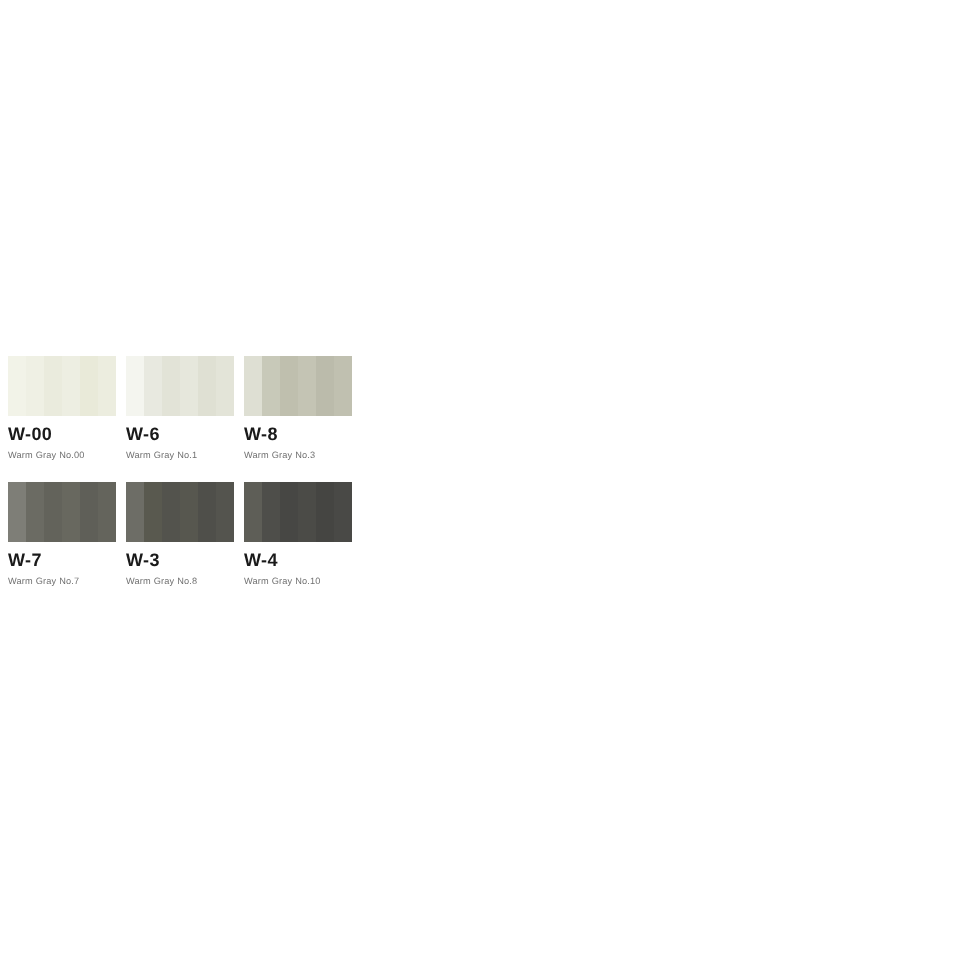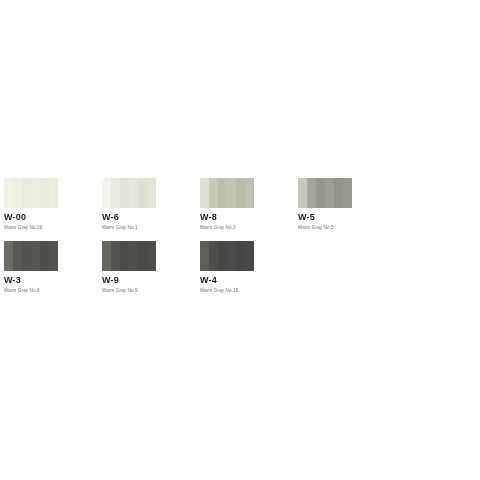--- a/index.html
+++ b/index.html
@@ -25,21 +25,20 @@
     position: absolute;
     left: 4px;
     top: 178px;
     width: 476px;
   }
   .swatch-row {
     display: flex;
     flex-direction: row;
     align-items: flex-start;
     margin-bottom: 10px;
-    gap: 39px;
   }
   .swatch-cell {
     width: 54px;
     margin-right: 5px;
     flex: 0 0 auto;
   }
   .swatch-chip {
     width: 54px;
     height: 30px;
     position: relative;
@@ -106,58 +105,46 @@
             <span class="band" style="left: 0%; width: 16.6667%; background: rgb(222, 223, 211);"></span>
             <span class="band" style="left: 16.6667%; width: 16.6667%; background: rgb(200, 201, 185);"></span>
             <span class="band" style="left: 33.3333%; width: 16.6667%; background: rgb(191, 191, 174);"></span>
             <span class="band" style="left: 50%; width: 16.6667%; background: rgb(196, 196, 180);"></span>
             <span class="band" style="left: 66.6667%; width: 16.6667%; background: rgb(187, 187, 171);"></span>
             <span class="band" style="left: 83.3333%; width: 16.6667%; background: rgb(192, 192, 176);"></span>
           </div>
           <div class="swatch-code">W-8</div>
           <div class="swatch-caption">Warm Gray No.3</div>
         </div>
-        <div class="swatch-cell">
-          <div class="swatch-chip">
-            <span class="band" style="left: 0%; width: 16.6667%; background: rgb(199, 200, 189);"></span>
-            <span class="band" style="left: 16.6667%; width: 16.6667%; background: rgb(166, 166, 155);"></span>
-            <span class="band" style="left: 33.3333%; width: 16.6667%; background: rgb(151, 151, 141);"></span>
-            <span class="band" style="left: 50%; width: 16.6667%; background: rgb(157, 157, 147);"></span>
-            <span class="band" style="left: 66.6667%; width: 16.6667%; background: rgb(147, 147, 137);"></span>
-            <span class="band" style="left: 83.3333%; width: 16.6667%; background: rgb(152, 152, 142);"></span>
-          </div>
-          <div class="swatch-code">W-5</div>
-          <div class="swatch-caption">Warm Gray No.5</div>
-        </div>
       </div>
 
     <div class="swatch-row">
+        <div class="swatch-cell">
+          <div class="swatch-chip">
+            <span class="band" style="left: 0%; width: 16.6667%; background: rgb(126, 126, 119);"></span>
+            <span class="band" style="left: 16.6667%; width: 16.6667%; background: rgb(107, 107, 99);"></span>
+            <span class="band" style="left: 33.3333%; width: 16.6667%; background: rgb(99, 99, 91);"></span>
+            <span class="band" style="left: 50%; width: 16.6667%; background: rgb(104, 104, 95);"></span>
+            <span class="band" style="left: 66.6667%; width: 16.6667%; background: rgb(95, 95, 88);"></span>
+            <span class="band" style="left: 83.3333%; width: 16.6667%; background: rgb(100, 100, 92);"></span>
+          </div>
+          <div class="swatch-code">W-7</div>
+          <div class="swatch-caption">Warm Gray No.7</div>
+        </div>
         <div class="swatch-cell">
           <div class="swatch-chip">
             <span class="band" style="left: 0%; width: 16.6667%; background: rgb(109, 109, 102);"></span>
             <span class="band" style="left: 16.6667%; width: 16.6667%; background: rgb(89, 89, 79);"></span>
             <span class="band" style="left: 33.3333%; width: 16.6667%; background: rgb(83, 83, 77);"></span>
             <span class="band" style="left: 50%; width: 16.6667%; background: rgb(87, 87, 79);"></span>
             <span class="band" style="left: 66.6667%; width: 16.6667%; background: rgb(79, 79, 74);"></span>
             <span class="band" style="left: 83.3333%; width: 16.6667%; background: rgb(84, 84, 78);"></span>
           </div>
           <div class="swatch-code">W-3</div>
           <div class="swatch-caption">Warm Gray No.8</div>
-        </div>
-        <div class="swatch-cell">
-          <div class="swatch-chip">
-            <span class="band" style="left: 0%; width: 16.6667%; background: rgb(104, 104, 95);"></span>
-            <span class="band" style="left: 16.6667%; width: 16.6667%; background: rgb(84, 84, 80);"></span>
-            <span class="band" style="left: 33.3333%; width: 16.6667%; background: rgb(77, 77, 72);"></span>
-            <span class="band" style="left: 50%; width: 16.6667%; background: rgb(81, 81, 76);"></span>
-            <span class="band" style="left: 66.6667%; width: 16.6667%; background: rgb(74, 74, 70);"></span>
-            <span class="band" style="left: 83.3333%; width: 16.6667%; background: rgb(79, 79, 74);"></span>
-          </div>
-          <div class="swatch-code">W-9</div>
-          <div class="swatch-caption">Warm Gray No.9</div>
         </div>
         <div class="swatch-cell">
           <div class="swatch-chip">
             <span class="band" style="left: 0%; width: 16.6667%; background: rgb(94, 94, 87);"></span>
             <span class="band" style="left: 16.6667%; width: 16.6667%; background: rgb(78, 78, 74);"></span>
             <span class="band" style="left: 33.3333%; width: 16.6667%; background: rgb(71, 71, 68);"></span>
             <span class="band" style="left: 50%; width: 16.6667%; background: rgb(75, 75, 71);"></span>
             <span class="band" style="left: 66.6667%; width: 16.6667%; background: rgb(69, 69, 66);"></span>
             <span class="band" style="left: 83.3333%; width: 16.6667%; background: rgb(73, 73, 70);"></span>
           </div>

